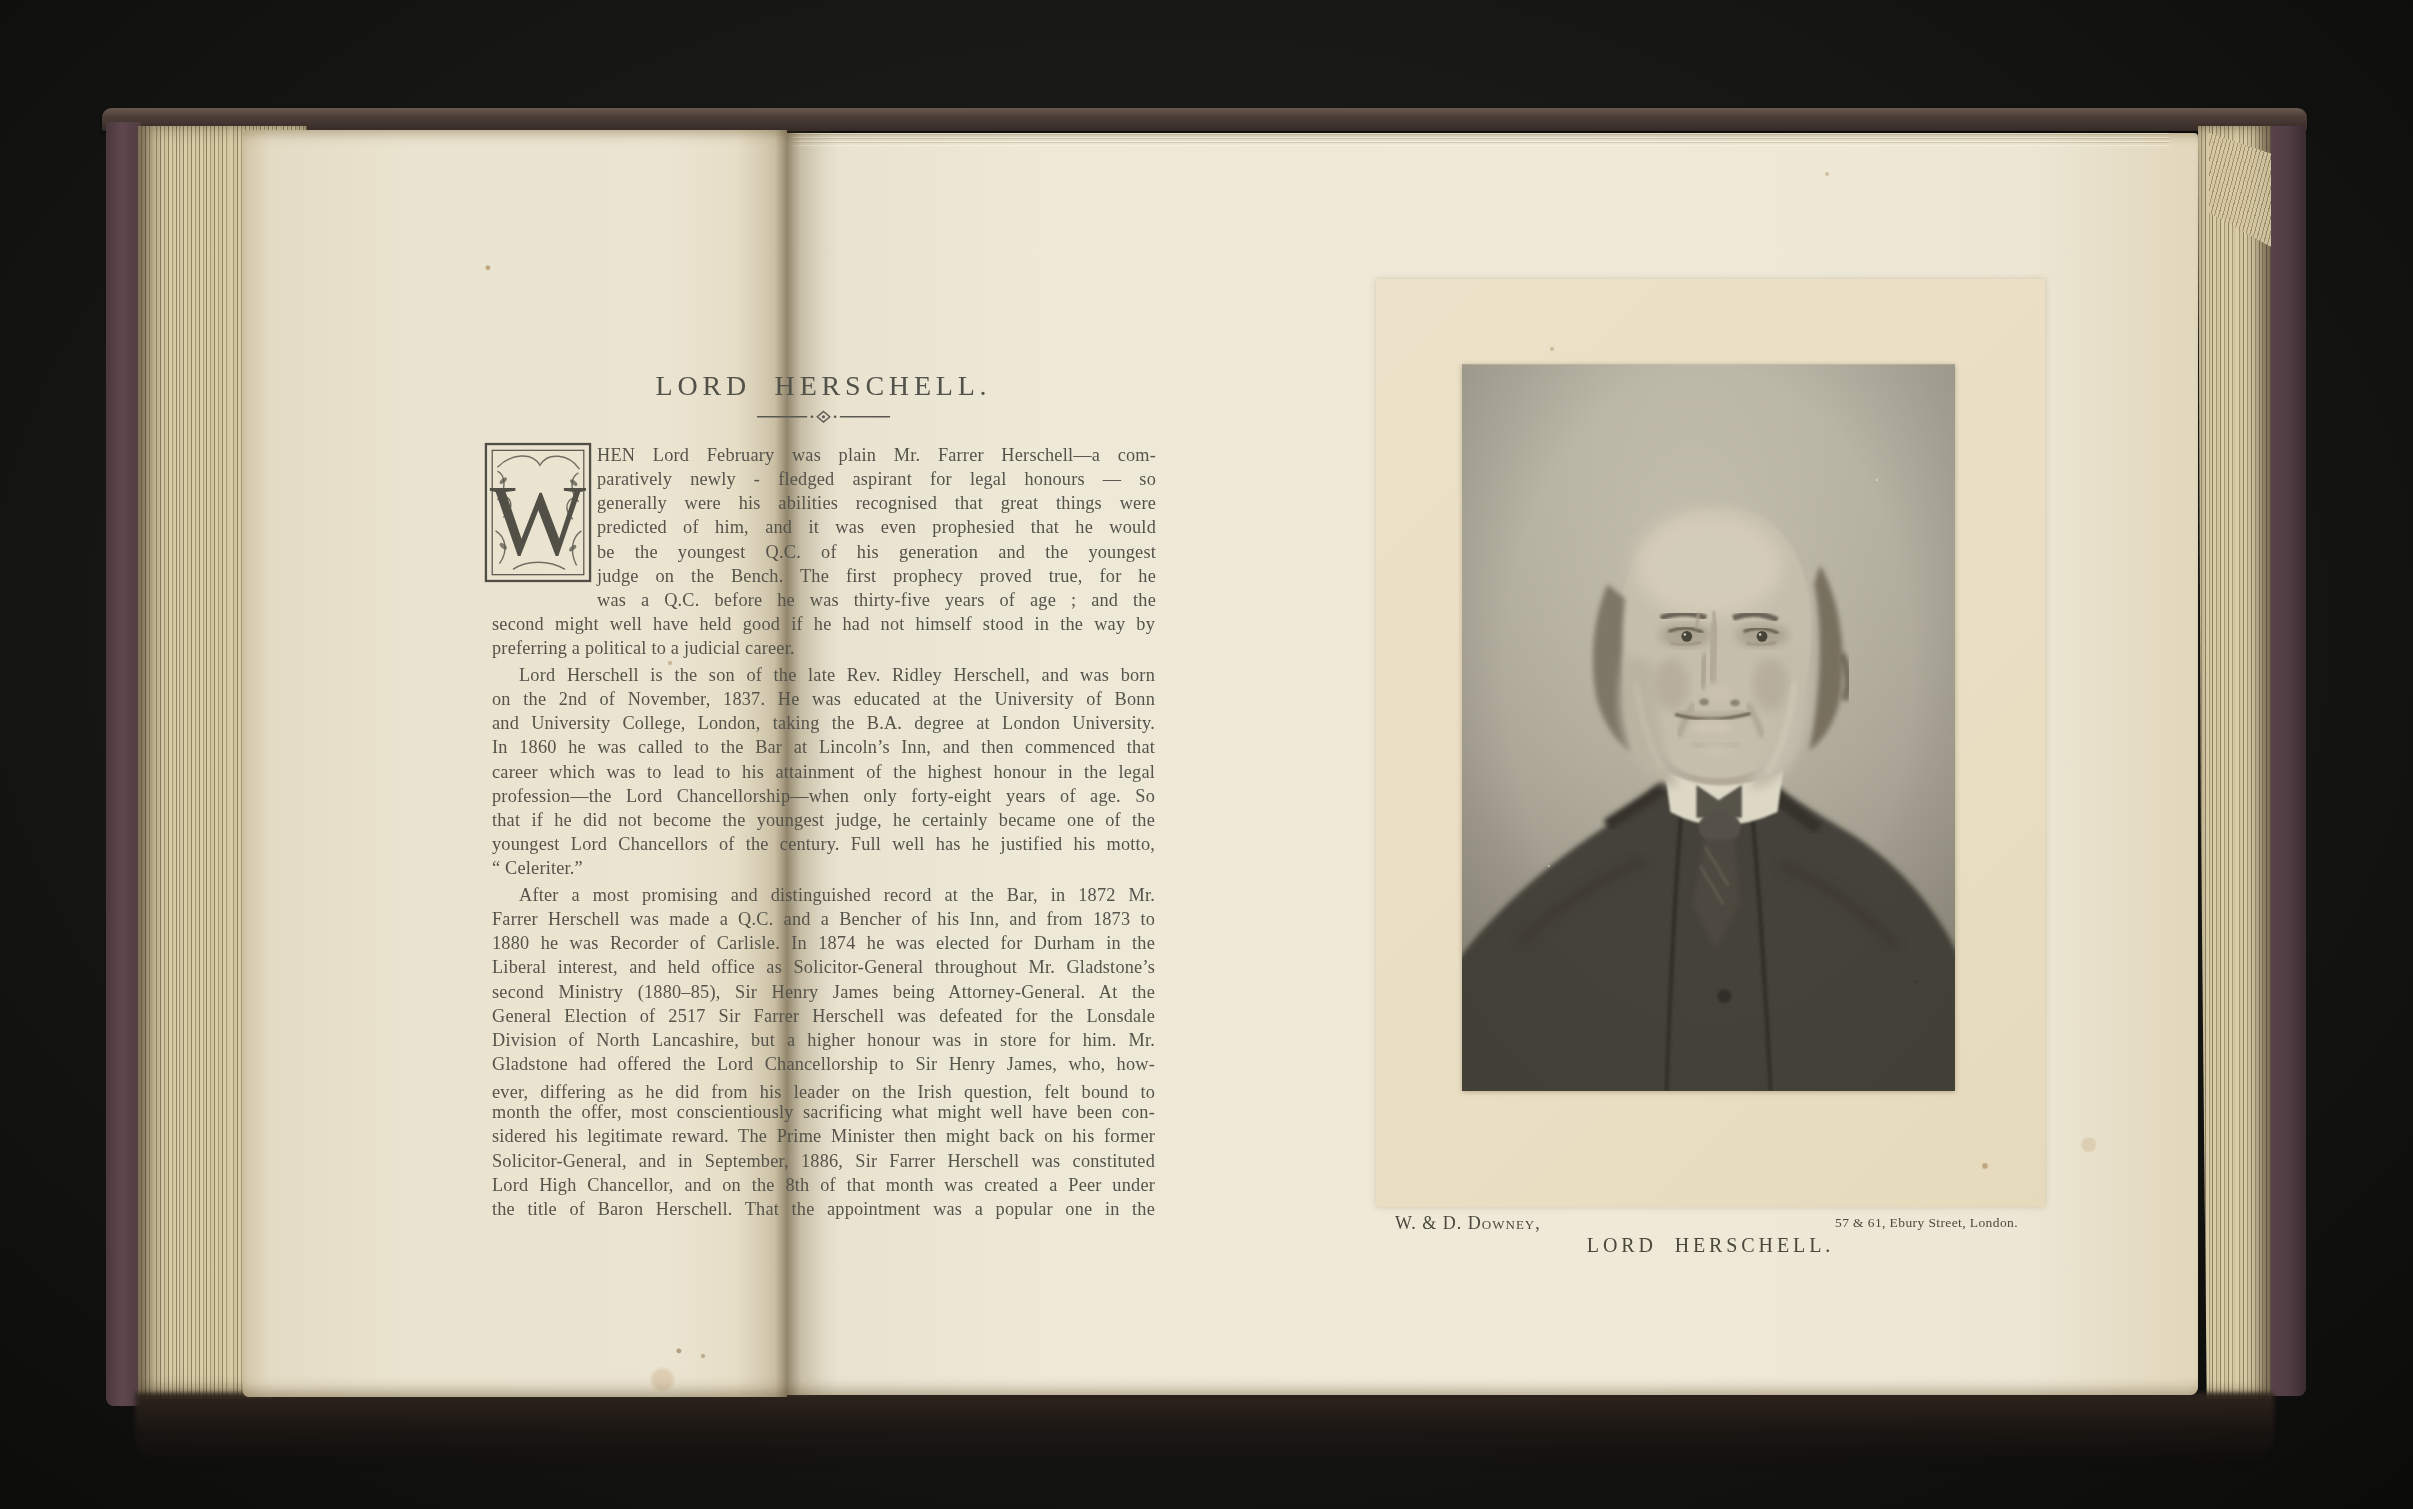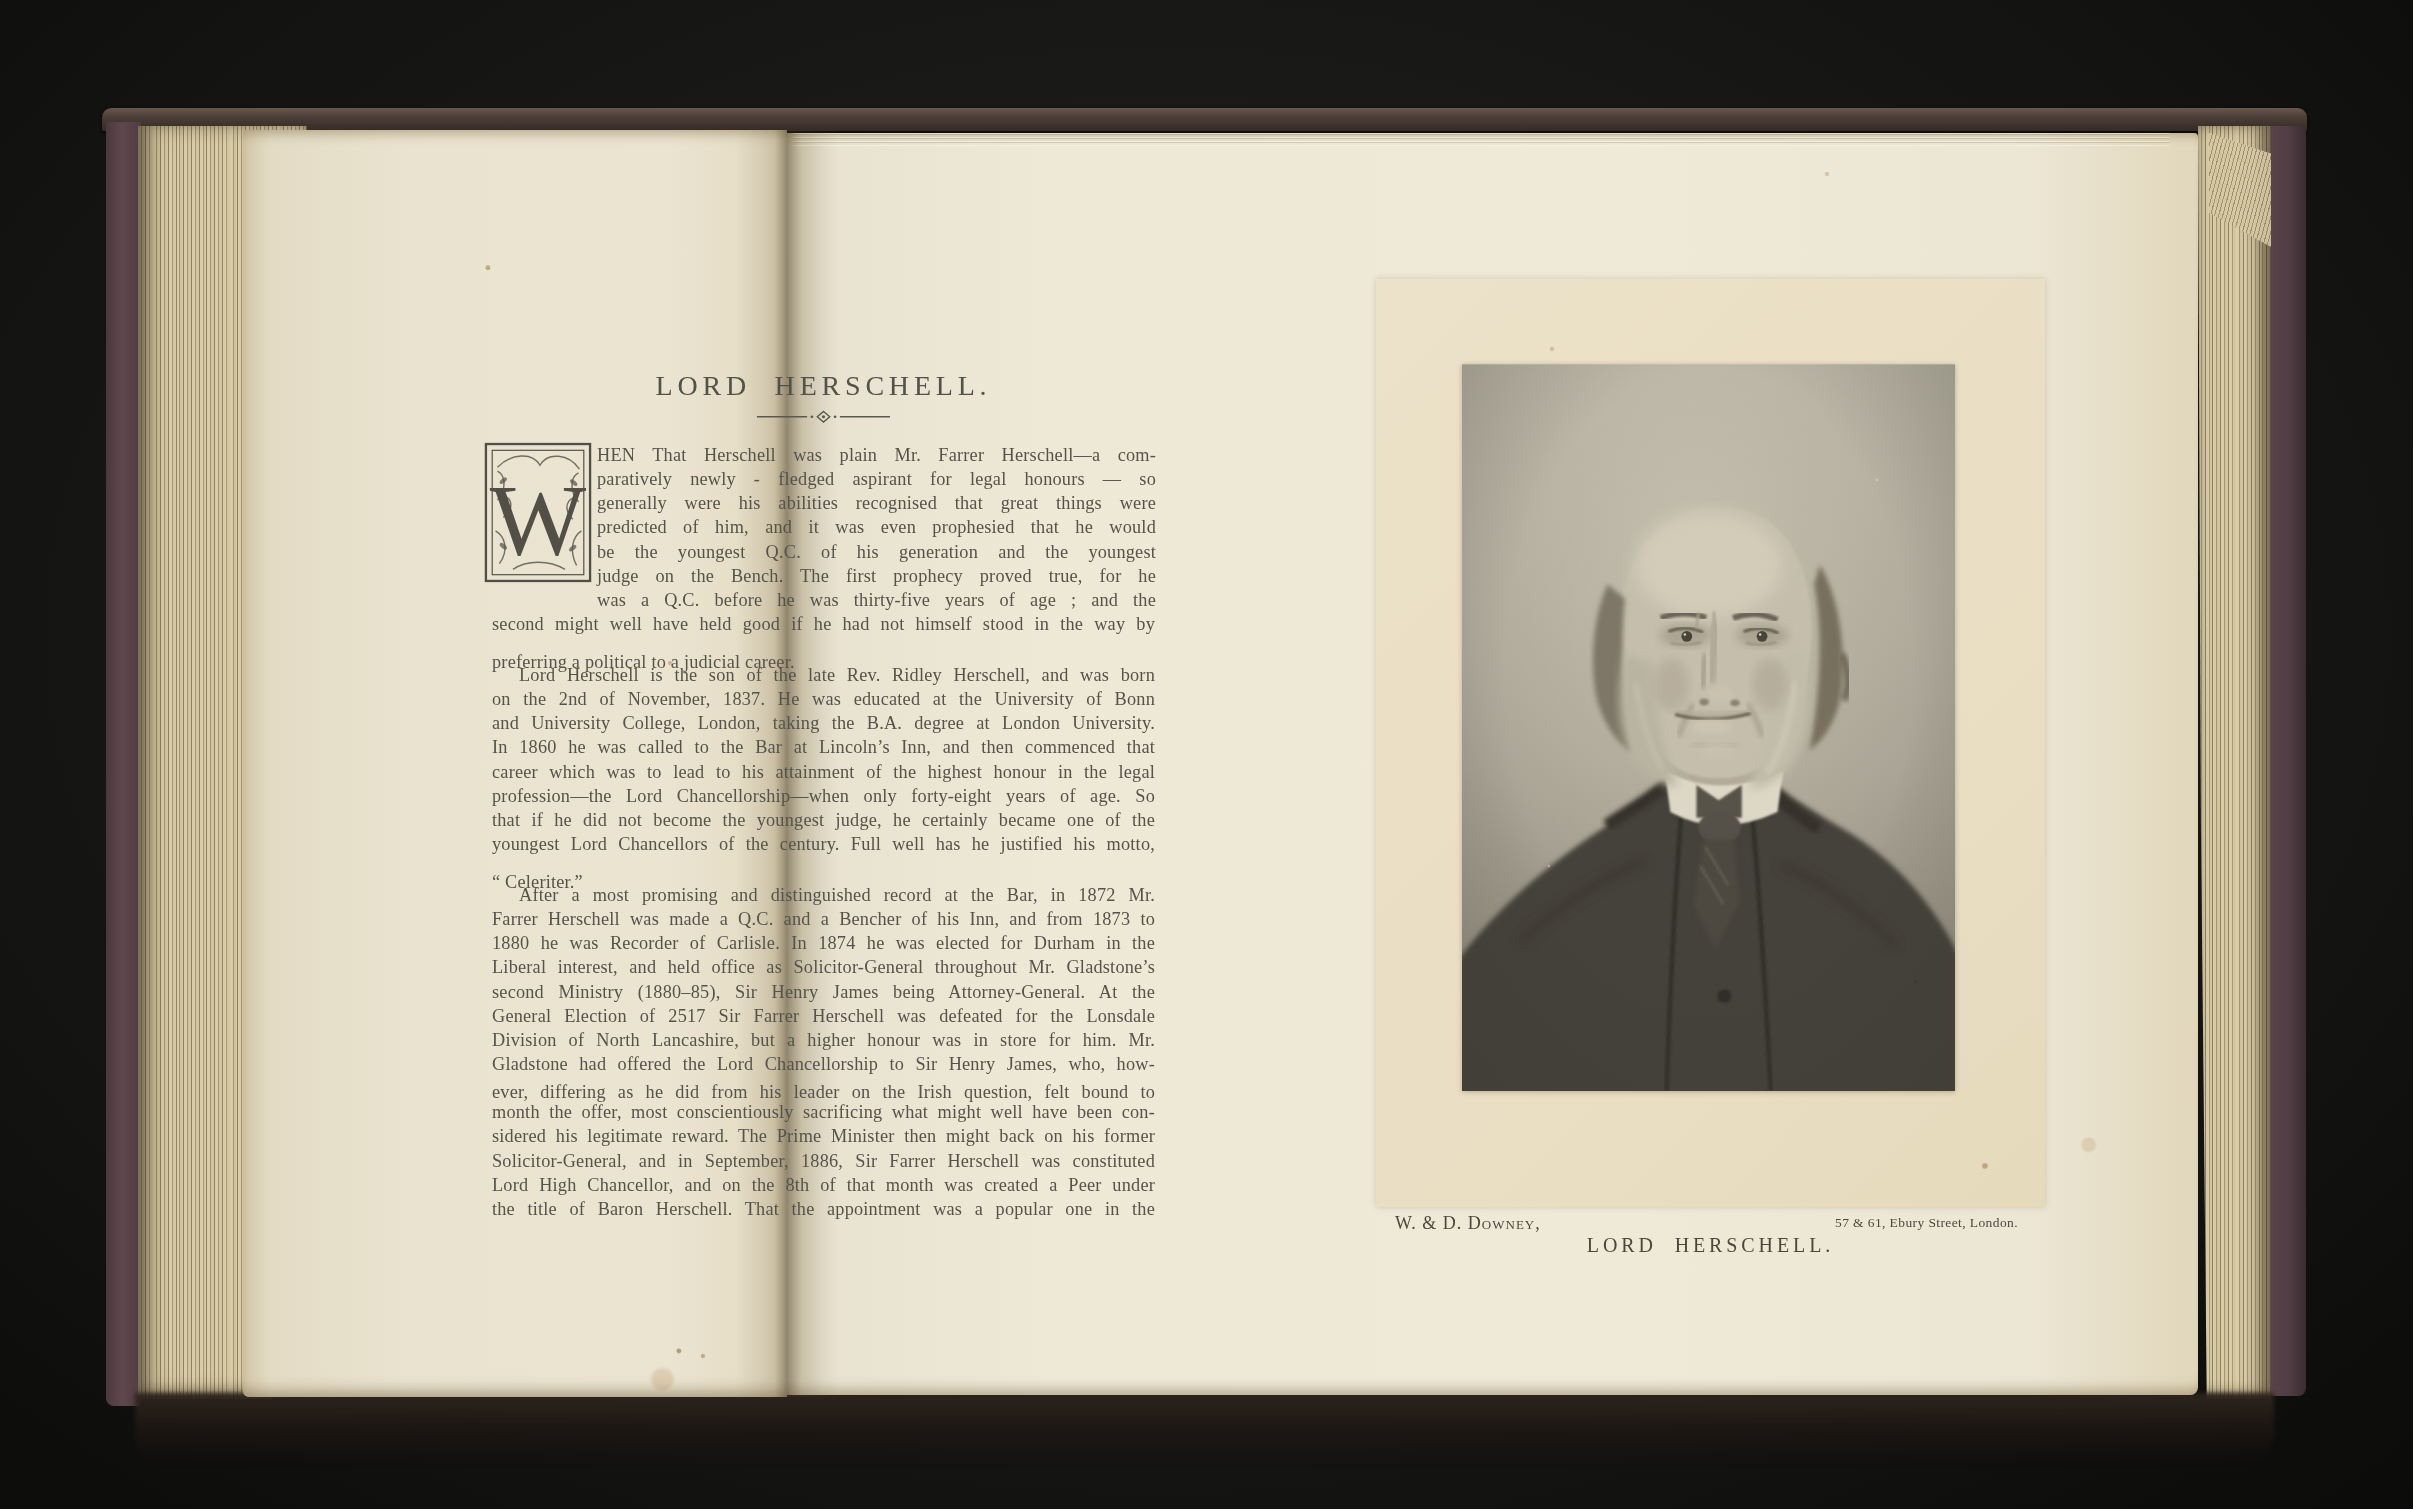--- a/index.html
+++ b/index.html
@@ -103,21 +103,21 @@
   }
   .lp-divider{position:absolute;left:492px;top:409px;width:663px;text-align:center;}
   .dropcap{position:absolute;left:484px;top:442px;width:108px;height:141px;}
   .textblock{position:absolute;}
   .tline{
     position:absolute;left:0;right:0;height:24px;
     font-size:18.3px;line-height:22px;color:#55534a;
     text-align:justify;text-align-last:justify;
     letter-spacing:0.2px;
   }
-  .tline.last-left{text-align-last:left;margin-top:14px;}
+  .tline.last-left{text-align-last:left;}
 
   
   .plate{
     position:absolute;left:1376px;top:279px;width:669px;height:928px;
     background:
       radial-gradient(circle 3.9px at 2.9px 2.9px, rgba(140,100,50,.45) 0 1.9px, transparent 3.9px) no-repeat 606px 884px,
       radial-gradient(circle 2.9px at 1.9px 1.9px, rgba(140,100,50,.3) 0 1.4px, transparent 2.9px) no-repeat 174px 68px,
       linear-gradient(135deg,#ece2c9 0%,#eadfc4 55%,#e6dabd 100%);
     box-shadow:0 0 5.8px rgba(120,100,60,.25);
   }
@@ -186,21 +186,21 @@
         <ellipse cx="20" cy="40" rx="4.5" ry="2.2" transform="rotate(-40 20 40)"></ellipse>
         <ellipse cx="93" cy="42" rx="4.5" ry="2.2" transform="rotate(40 93 42)"></ellipse>
         <ellipse cx="20" cy="108" rx="4.5" ry="2.2" transform="rotate(40 20 108)"></ellipse>
         <ellipse cx="92" cy="110" rx="4.5" ry="2.2" transform="rotate(-40 92 110)"></ellipse>
       </g>
       <text x="56" y="117" font-family="Liberation Serif, DejaVu Serif, serif" font-size="106" fill="#514f46" text-anchor="middle">W</text>
     </svg>
   </div>
 
   <div class="textblock" style="left:597px;top:444px;width:559px;">
-      <div class="tline" style="top: 0px;">HEN That Herschell was plain Mr. Farrer Herschell—a com-</div>
+      <div class="tline" style="top: 0px;">HEN Lord February was plain Mr. Farrer Herschell—a com-</div>
       <div class="tline" style="top: 24px;">paratively newly - fledged aspirant for legal honours — so</div>
       <div class="tline" style="top: 48px;">generally were his abilities recognised that great things were</div>
       <div class="tline" style="top: 72px;">predicted of him, and it was even prophesied that he would</div>
       <div class="tline" style="top: 97px;">be the youngest Q.C. of his generation and the youngest</div>
       <div class="tline" style="top: 121px;">judge on the Bench.  The first prophecy proved true, for he</div>
       <div class="tline" style="top: 145px;">was a Q.C. before he was thirty-five years of age ; and the</div>
     </div>
 
   <div class="textblock" style="left:492px;top:613px;width:663px;">
       <div class="tline" style="top: 0px;">second might well have held good if he had not himself stood in the way by</div>

